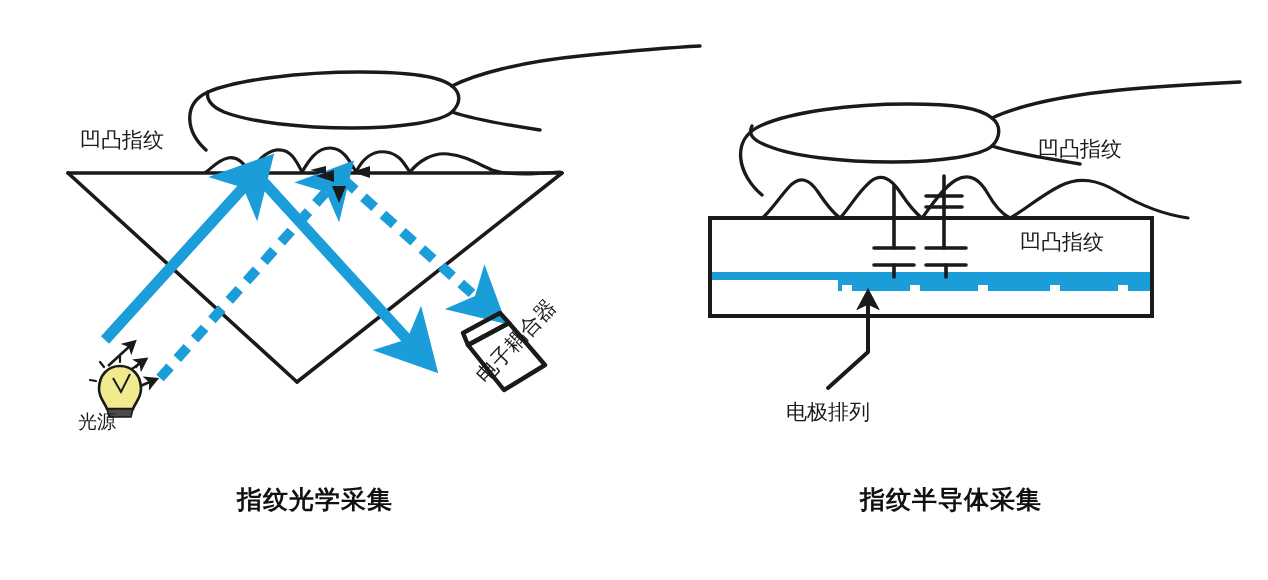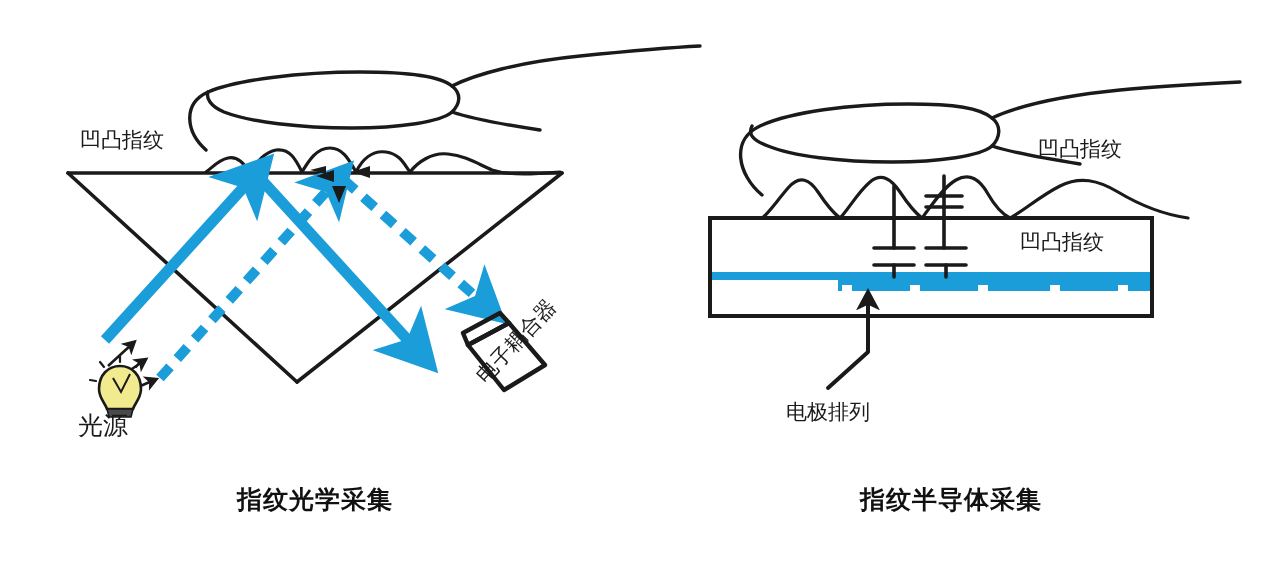--- a/index.html
+++ b/index.html
@@ -53,21 +53,21 @@
   .diag-label {
     position: absolute;
     font-size: 21px;
     color: #1a1a1a;
     white-space: nowrap;
   }
   #label-ridge-left  { left: 80px;  top: 126px; }
   #label-ridge-right { left: 1038px; top: 135px; }
   #label-distance    { left: 1020px; top: 228px; }
   #label-electrode   { left: 786px;  top: 398px; }
-  #label-lightsource { left: 78px;   top: 409px; font-size: 25px; }
+  #label-lightsource { left: 78px;   top: 409px; font-size: 19px; }
   #label-ccd {
     left: 470px;
     top: 370px;
     font-size: 21px;
     transform: rotate(-47deg);
     transform-origin: 0 0;
   }
 </style>
 </head>
 <body>

